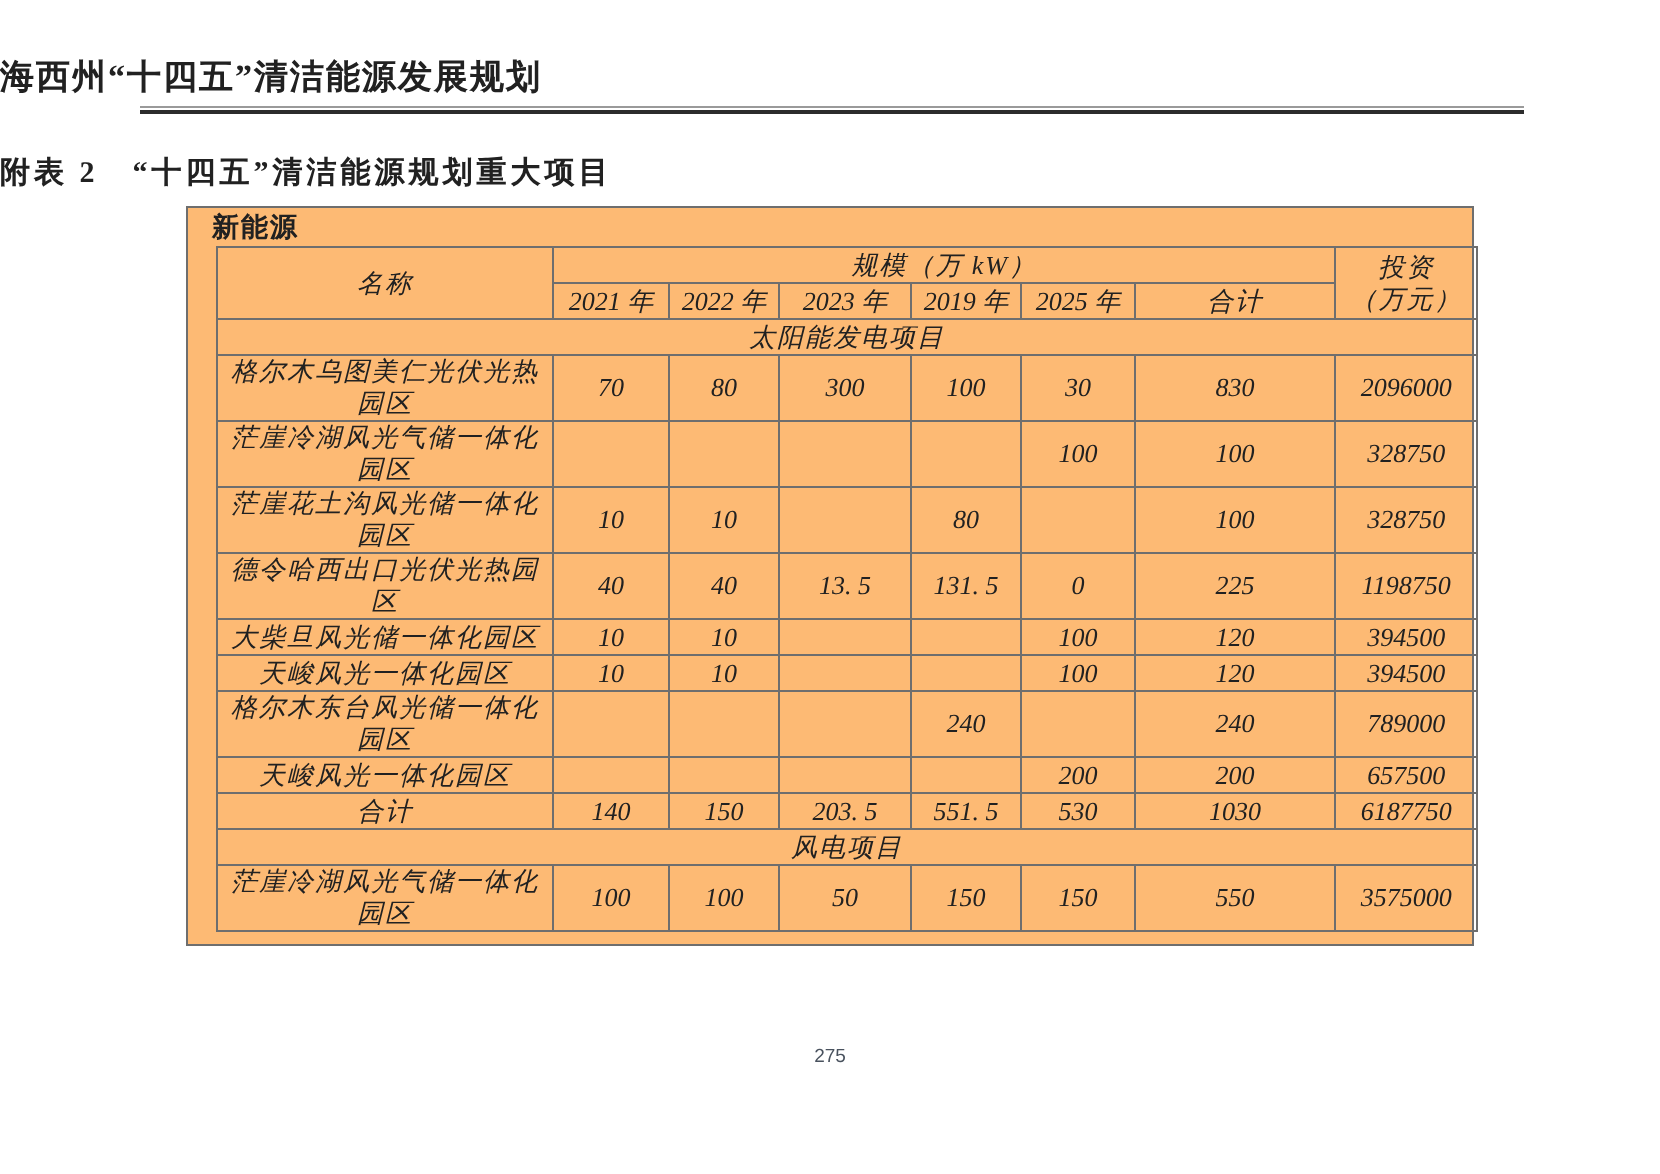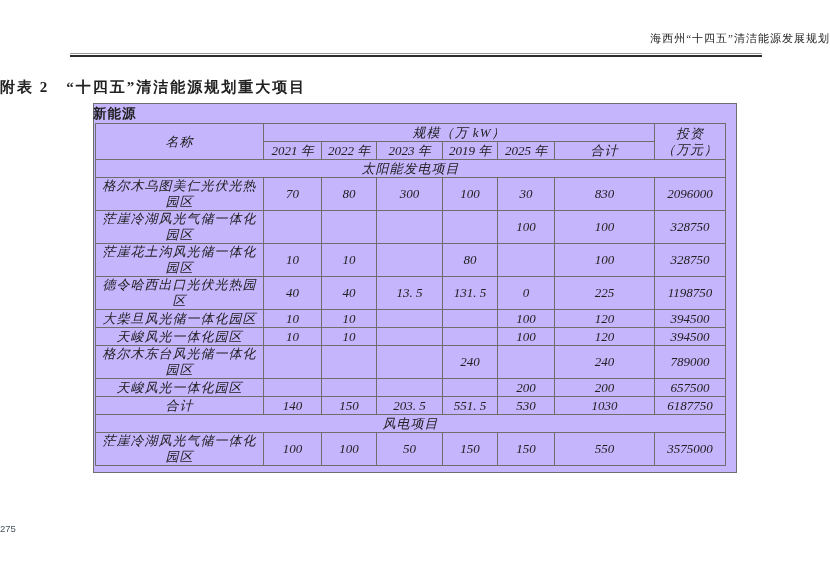--- a/index.html
+++ b/index.html
@@ -1,54 +1,54 @@
 <!DOCTYPE html>
 <html><head>
 <meta charset="utf-8">
 <style>
   html,body { margin:0; padding:0; background:#ffffff; }
   .page {
     position:relative; width:830px; height:587px; background:#ffffff;
     font-family:"Liberation Serif", serif; color:#212121; overflow:hidden;
   }
   .runhead {
-    position:absolute; top:31px; left:0; width:100%; text-align:right;
-    font-size:11px; font-weight:normal; letter-spacing:1px; line-height:15px;
+    position:absolute; top:31px; left:0; width:100%; text-align:left;
+    font-size:17px; font-weight:bold; letter-spacing:1px; line-height:15px;
   }
   .headrule {
     position:absolute; top:53px; left:70px; width:692px; height:1px;
     border-top:1px solid #9a9a9a; border-bottom:2px solid #2c2c2c;
   }
   .caption {
     position:absolute; top:78px; left:0; width:100%; 
     font-size:15px; font-weight:bold; letter-spacing:2px; line-height:19px;
   }
   .box {
     position:absolute; left:93px; top:103px; width:644px;
-    border:1px solid #6e6e6e; box-sizing:border-box; padding:0 6px 6px 1px;
-    background:#c4b5fd;
+    border:1px solid #6e6e6e; box-sizing:border-box; padding:0 6px 6px 14px;
+    background:#fdba74;
   }
   .group-label {
     font-size:13.5px; font-weight:bold; line-height:19px; letter-spacing:1px;
     margin-left:-2px;
   }
   table.projects {
     width:630px; border-collapse:collapse; table-layout:fixed;
     font-size:13px;
     font-style:italic;
   }
   table.projects td, table.projects th {
     border:1px solid #6e6e6e; text-align:center; vertical-align:middle;
     padding:0 2px; height:17px; line-height:16px; font-weight:normal;
     overflow:hidden;
   }
   td.name, th.cjk, td.section { letter-spacing:1px; }
   th.invest { white-space:pre-line; line-height:15px; }
   .pagenum {
-    position:absolute; top:523px; left:0; width:100%; text-align:left;
+    position:absolute; top:523px; left:0; width:100%; text-align:center;
     font-size:9.5px; color:#49525e; font-family:"Liberation Sans", sans-serif;
   }
 </style>
 </head>
 <body>
 
 <div class="page">
 
   <div class="runhead">海西州“十四五”清洁能源发展规划</div>
 

